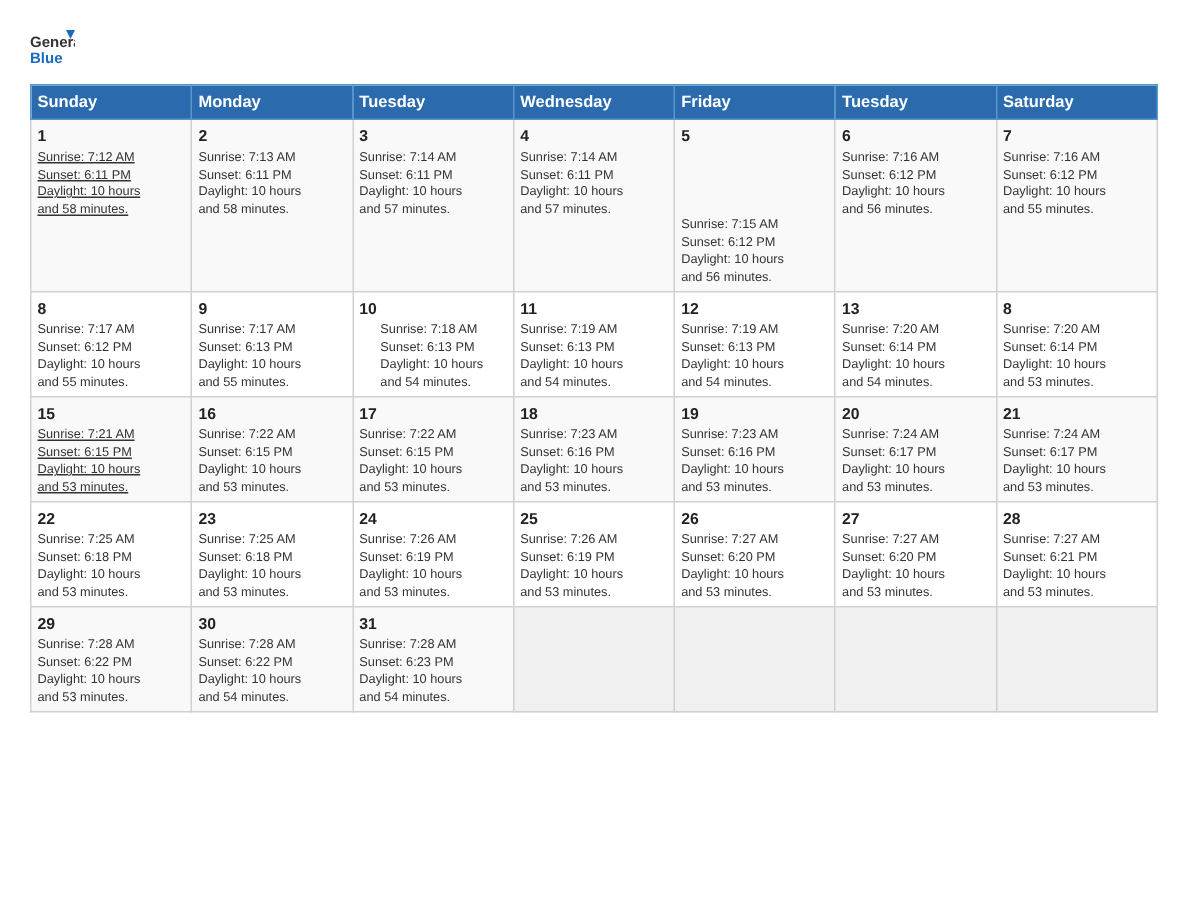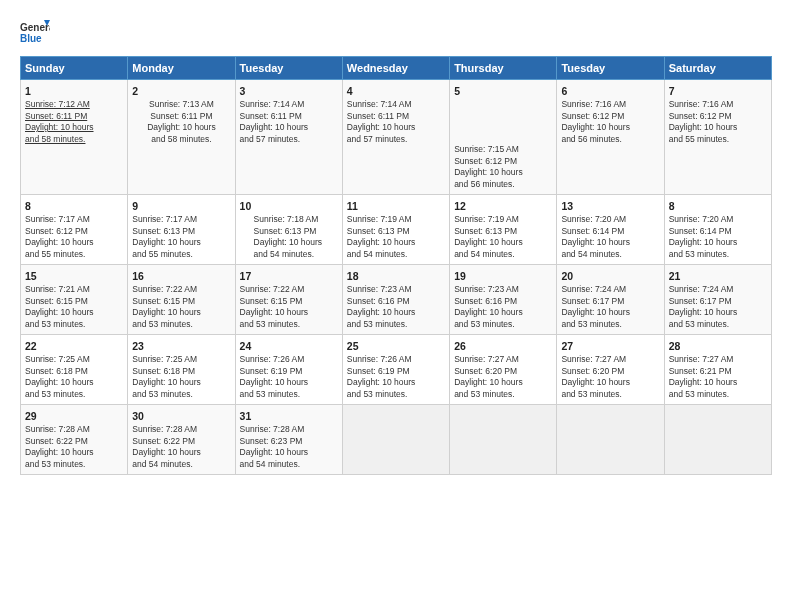--- a/index.html
+++ b/index.html
@@ -105,37 +105,37 @@
     </div>
   </div>
 
   <table class="calendar">
     <thead>
       <tr>
       <th>Sunday</th>
           <th>Monday</th>
           <th>Tuesday</th>
           <th>Wednesday</th>
-          <th>Thursday</th>
+          <th>Friday</th>
           <th>Tuesday</th>
           <th>Saturday</th>
         </tr>
     </thead>
     <tbody id="calendar-body">
     <tr>
           <td>
             <span class="day-num">1</span>
             <div class="day-info" style="white-space: pre-line; text-decoration: underline;">Sunrise: 7:12 AM
 Sunset: 6:11 PM
 Daylight: 10 hours
 and 58 minutes.</div>
           </td>
           <td>
             <span class="day-num">2</span>
-            <div class="day-info" style="white-space: pre-line; text-align: center;">Sunrise: 7:13 AM
+            <div class="day-info" style="white-space: pre-line;">Sunrise: 7:13 AM
 Sunset: 6:11 PM
 Daylight: 10 hours
 and 58 minutes.</div>
           </td>
           <td>
             <span class="day-num">3</span>
             <div class="day-info" style="white-space: pre-line;">Sunrise: 7:14 AM
 Sunset: 6:11 PM
 Daylight: 10 hours
 and 57 minutes.</div>
@@ -216,21 +216,21 @@
             <span class="day-num">8</span>
             <div class="day-info" style="white-space: pre-line;">Sunrise: 7:20 AM
 Sunset: 6:14 PM
 Daylight: 10 hours
 and 53 minutes.</div>
           </td>
         </tr>
         <tr>
           <td>
             <span class="day-num">15</span>
-            <div class="day-info" style="white-space: pre-line;">Sunrise: 7:21 AM
+            <div class="day-info" style="white-space: pre-line; text-decoration: underline;">Sunrise: 7:21 AM
 Sunset: 6:15 PM
 Daylight: 10 hours
 and 53 minutes.</div>
           </td>
           <td>
             <span class="day-num">16</span>
             <div class="day-info" style="white-space: pre-line;">Sunrise: 7:22 AM
 Sunset: 6:15 PM
 Daylight: 10 hours
 and 53 minutes.</div>

